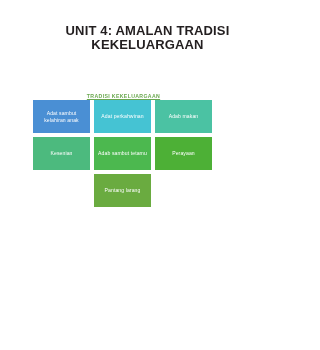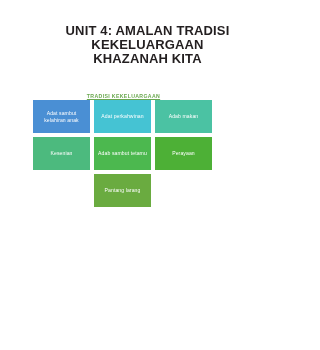--- a/index.html
+++ b/index.html
@@ -90,21 +90,20 @@
     height: 33px;
   }
 </style>
 </head>
 <body>
 
 <div class="page">
 
   <div class="title-block">
     <span class="title-line" style="color: rgb(35, 31, 32);">UNIT 4: AMALAN TRADISI KEKELUARGAAN</span>
-    <span class="title-line" style="color: rgb(35, 31, 32);">KHAZANAH KITA</span>
   </div>
 
   <div class="section-heading">
     <span style="color: rgb(106, 168, 79);">TRADISI KEKELUARGAAN</span>
   </div>
 
   <div class="grid">
 
     <div class="grid-row">
       <div class="cell" style="background-color: rgb(74, 143, 212);">

